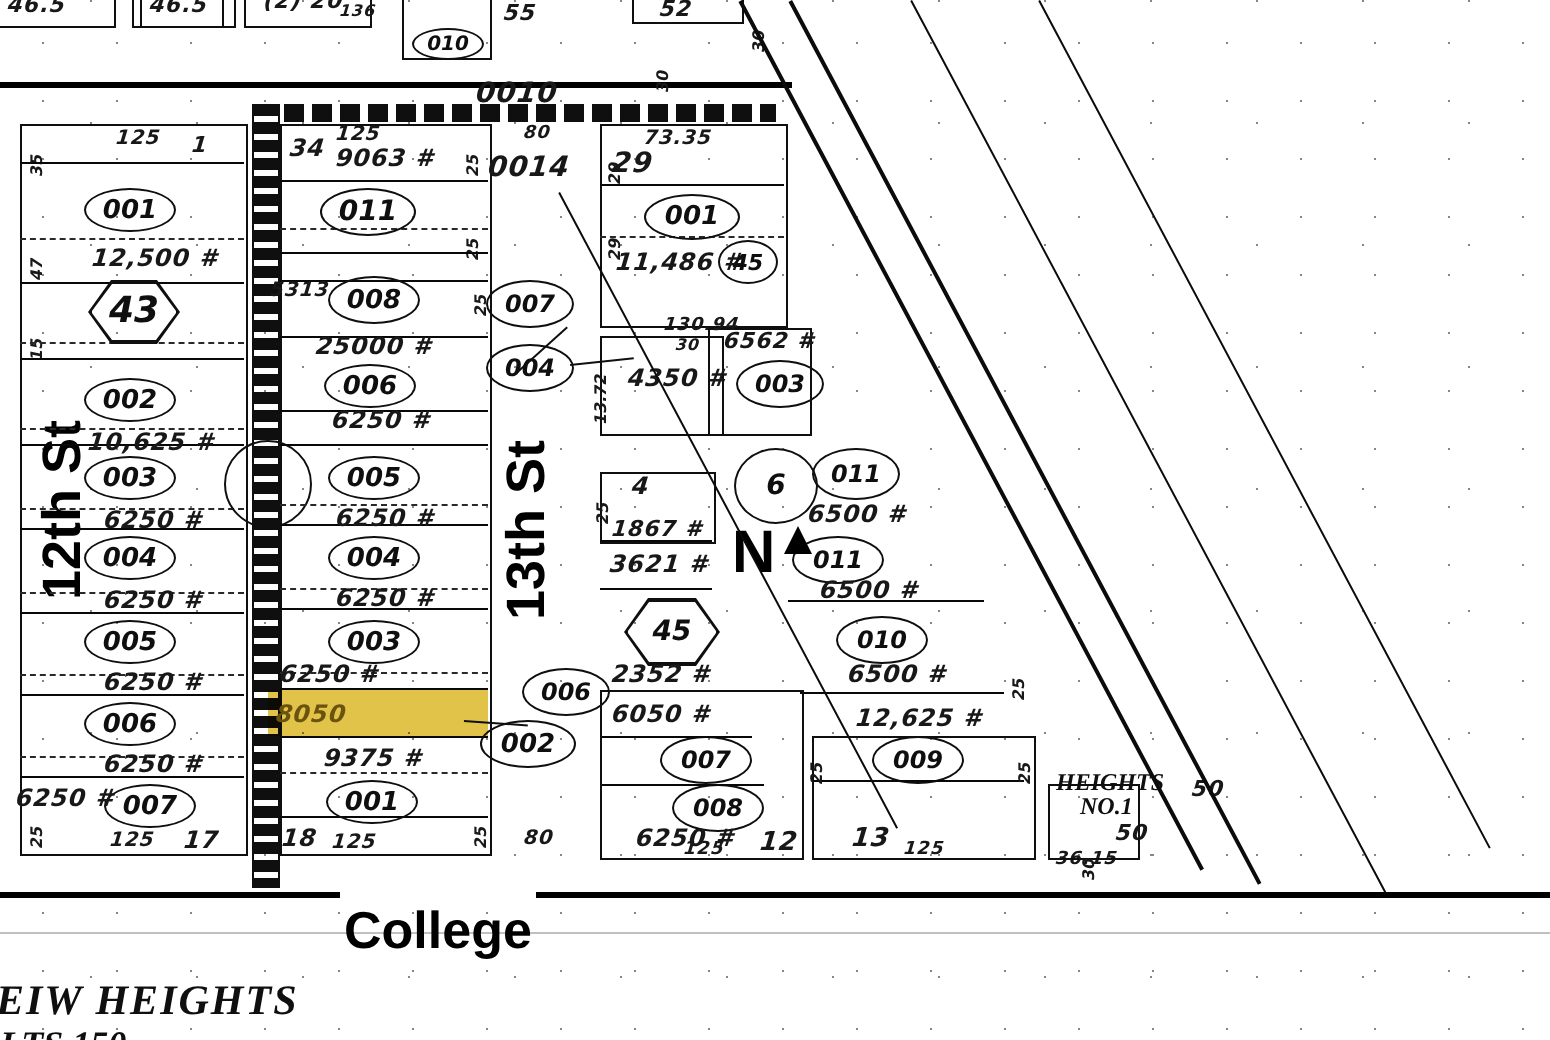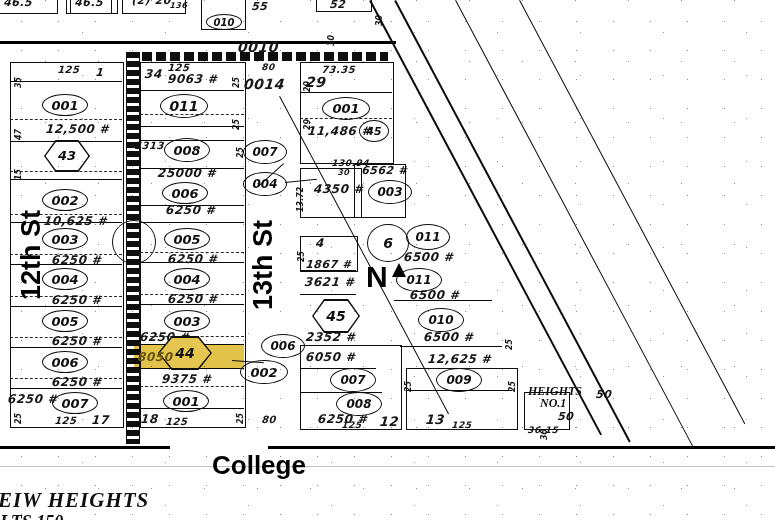--- a/index.html
+++ b/index.html
@@ -194,21 +194,21 @@
   <div class="ln hline" style="left:10px;top:306px;width:112px;"></div>
   <div class="dash" style="left:10px;top:337px;width:112px;"></div>
   <div class="ln hline" style="left:10px;top:347px;width:112px;"></div>
   <div class="dash" style="left:10px;top:378px;width:112px;"></div>
   <div class="ln hline" style="left:10px;top:388px;width:112px;"></div>
 
   <div class="ell" style="left:42px;top:94px;width:44px;height:20px;font-size:13px;">001</div>
   <div class="lbl hand" style="left:46px;top:122px;font-size:12px;">12,500 #</div>
 
   <div class="hex" style="left:44px;top:140px;width:46px;height:32px;">
-    <span style="font-size:13px;">43</span>
+    <span style="font-size:18px;">43</span>
   </div>
 
   <div class="ell" style="left:42px;top:189px;width:44px;height:20px;font-size:13px;">002</div>
   <div class="lbl hand" style="left:44px;top:214px;font-size:12px;">10,625 #</div>
 
   <div class="ell" style="left:42px;top:228px;width:44px;height:20px;font-size:13px;">003</div>
   <div class="lbl hand" style="left:52px;top:253px;font-size:12px;">6250 #</div>
 
   <div class="ell" style="left:42px;top:268px;width:44px;height:20px;font-size:13px;">004</div>
   <div class="lbl hand" style="left:52px;top:293px;font-size:12px;">6250 #</div>
@@ -267,23 +267,20 @@
   <div class="ell" style="left:164px;top:228px;width:44px;height:20px;font-size:13px;">005</div>
   <div class="lbl hand" style="left:168px;top:252px;font-size:12px;">6250 #</div>
 
   <div class="ell" style="left:164px;top:268px;width:44px;height:20px;font-size:13px;">004</div>
   <div class="lbl hand" style="left:168px;top:292px;font-size:12px;">6250 #</div>
 
   <div class="ell" style="left:164px;top:310px;width:44px;height:20px;font-size:13px;">003</div>
   <div class="lbl hand" style="left:140px;top:330px;font-size:12px;">6250 #</div>
 
   <div class="highlight" style="left:134px;top:345px;width:110px;height:23px;"></div>
-  <div class="hex onhl" style="left:158px;top:336px;width:54px;height:34px;">
-    <span style="font-size:14px;">44</span>
-  </div>
   <div class="lbl hand" style="left:138px;top:350px;font-size:12px;color:#6a5410;">8050</div>
   <div class="leader" style="left:232px;top:360px;width:32px;transform:rotate(4deg);"></div>
 
   <div class="lbl hand" style="left:162px;top:372px;font-size:12px;">9375 #</div>
   <div class="ell" style="left:163px;top:390px;width:44px;height:20px;font-size:13px;">001</div>
 
   <div class="lbl hand" style="left:141px;top:412px;font-size:12px;">18</div>
   <div class="lbl hand" style="left:166px;top:416px;font-size:10px;">125</div>
   <div class="tinyv" style="left:236px;top:424px;font-size:8px;">25</div>
 
@@ -383,20 +380,20 @@
   <div class="tinyv" style="left:540px;top:440px;font-size:8px;">30</div>
 
   <div class="diag" style="left:371px;top:0px;width:492px;height:2px;transform:rotate(62deg);"></div>
   <div class="diag" style="left:396px;top:0px;width:500px;height:2px;transform:rotate(62deg);"></div>
   <div class="diag" style="left:456px;top:0px;width:505px;height:1px;transform:rotate(62deg);"></div>
   <div class="diag" style="left:520px;top:0px;width:480px;height:1px;transform:rotate(62deg);"></div>
   <div class="diag" style="left:280px;top:96px;width:360px;height:1px;transform:rotate(62deg);"></div>
 
   <div class="ln thick" style="left:0px;top:446px;width:170px;height:3px;"></div>
   <div class="ln thick" style="left:268px;top:446px;width:507px;height:3px;"></div>
-  <div class="street" style="left:172px;top:450px;font-size:26px;margin-left:40px;">College</div>
+  <div class="street" style="left:172px;top:450px;font-size:26px;">College</div>
   <div class="ln thick" style="left:0px;top:466px;width:775px;height:1px;opacity:.25;"></div>
 
   <div class="lbl" style="left:-2px;top:488px;font-size:21px;letter-spacing:1px;">EIW HEIGHTS</div>
   <div class="lbl" style="left:0px;top:512px;font-size:18px;">LTS  150</div>
 
   <div id="noise"></div>
 </div>
 
 </body></html>

